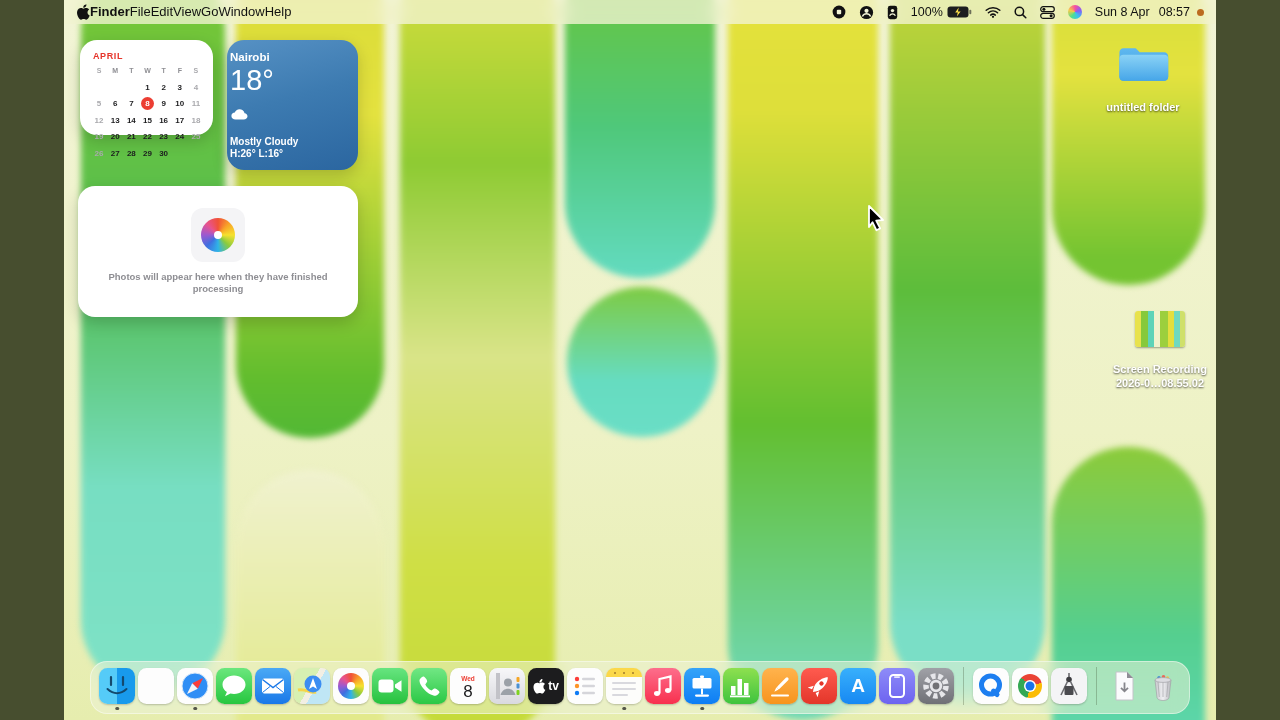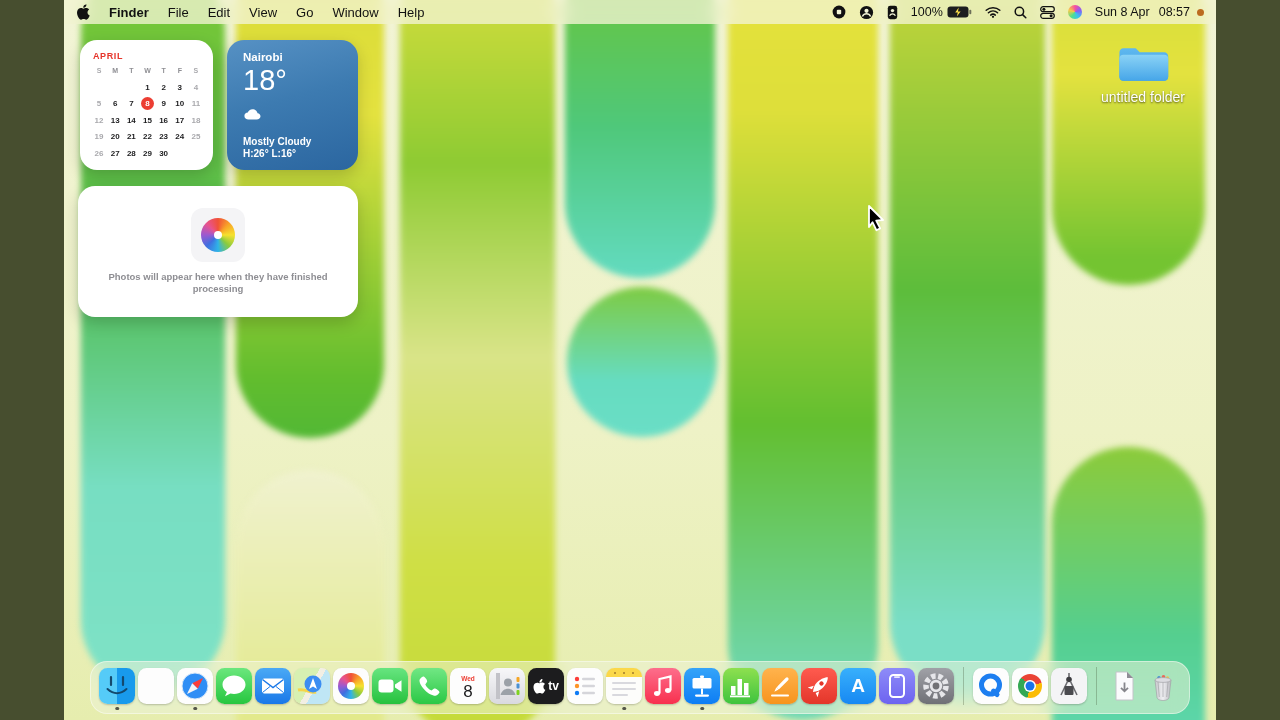--- a/index.html
+++ b/index.html
@@ -10,56 +10,56 @@
              background:linear-gradient(180deg,#f2f4d6 0%,#eef2c6 60%,#e6edae 100%); }
 
   
   .cap { position:absolute; border-radius:999px; filter:blur(3px); }
   .cap-c { position:absolute; border-radius:50%; filter:blur(3px); }
 
   
   #menubar { position:absolute; left:0; top:0; width:100%; height:24px; z-index:40;
              background:rgba(242,244,210,0.78); backdrop-filter:blur(8px);
              display:flex; align-items:center; padding:0 12px; font-size:13px; color:#111; }
-  .mb-left { display:flex; align-items:center; gap:19px; }
+  .mb-left { display:flex; }
   .mb-app { font-weight:bold; }
   .mb-right { margin-left:auto; display:flex; align-items:center; gap:13px; font-size:12.5px; }
   .mb-right svg { display:block; }
   .rec-dot { width:7px; height:7px; border-radius:50%; background:#bc6b1f; }
   .siri-orb { width:14px; height:14px; border-radius:50%;
               background:conic-gradient(#f94f9e,#8a5cf5,#38c1f2,#51e08b,#f7c948,#f94f9e); filter:blur(.4px); }
 
   
   .widget { position:absolute; border-radius:17px; box-shadow:0 6px 16px rgba(0,0,0,.18); z-index:5; }
-  #w-cal { left:16px; top:40px; width:133px; height:130px; background:#fff; padding:9px 9px 0 11px; }
+  #w-cal { left:16px; top:40px; width:133px; height:95px; background:#fff; padding:9px 9px 0 11px; }
   #w-cal .month { color:#e6352b; font-size:9px; font-weight:bold; letter-spacing:.6px; margin:2px 0 3px 2px; }
   .cal-grid { display:grid; grid-template-columns:repeat(7,1fr); row-gap:3.5px; text-align:center; }
   .cal-grid span { font-size:8px; font-weight:bold; color:#1c1c1e; line-height:13px; height:13px; }
   .cal-grid span.hd { color:#8e8e93; font-size:7px; }
   .cal-grid span:nth-child(7n+1), .cal-grid span:nth-child(7n) { color:#a9a9ad; }
   .cal-grid span.today { background:#ec3e33; color:#fff !important; border-radius:50%; width:13px; margin:0 auto; }
-  #w-weather { left:163px; top:40px; width:131px; height:130px; padding:11px 16px;
+  #w-weather { left:163px; top:40px; width:131px; height:130px; padding:11px 3px;
                background:linear-gradient(165deg,#5691c4 0%,#3d7bb1 45%,#2b66a0 100%); color:#fff; }
   #w-weather .city { font-size:11.5px; font-weight:bold; }
   #w-weather .temp { font-size:29px; font-weight:300; margin-top:1px; }
   #w-weather .cond { font-size:10px; font-weight:bold; margin-top:12px; }
   #w-weather .hl   { font-size:10px; font-weight:bold; margin-top:1px; }
   #w-weather .cloud { margin-top:9px; }
   #w-photos { left:14px; top:186px; width:280px; height:131px; background:#fff;
               display:flex; flex-direction:column; align-items:center; justify-content:center; gap:9px; }
   .flower { width:34px; height:34px; border-radius:50%; position:relative;
             background:conic-gradient(#f05138,#f8a428 45deg,#f6e12e 90deg,#8bcb3e 135deg,#2fb3e8 180deg,#3f6fe0 225deg,#9b59d0 270deg,#e8538f 315deg,#f05138 360deg); }
   .flower::after { content:""; position:absolute; left:50%; top:50%; width:8px; height:8px; border-radius:50%;
                    background:#fff; transform:translate(-50%,-50%); }
   .flower-tile { width:54px; height:54px; border-radius:12px; background:#f4f4f6; display:flex; align-items:center; justify-content:center; }
   #w-photos .msg { color:#8e8e93; font-size:9.5px; font-weight:bold; text-align:center; width:230px; line-height:1.25; }
 
   
   .dicon { position:absolute; display:flex; flex-direction:column; align-items:center; z-index:6; width:120px; }
-  .dicon .lbl { margin-top:4px; font-size:14px; font-weight:400; color:#fff; text-align:center; line-height:1.25;
+  .dicon .lbl { margin-top:16px; font-size:11px; font-weight:700; color:#fff; text-align:center; line-height:1.25;
                 text-shadow:0 1px 2px rgba(0,0,0,.65); }
   .thumb-img { width:50px; height:38px; border-radius:3px; box-shadow:0 1px 2px rgba(0,0,0,.35);
     background:
       radial-gradient(circle at 72% 34%, #2f5426 0 14%, transparent 16%),
       radial-gradient(circle at 30% 42%, #c9d8da 0 10%, transparent 12%),
       linear-gradient(180deg,#aebfc4 0%,#9db3a8 24%,#4e7a3a 32%,#6f9c4e 58%,#86ae5e 100%); }
   .thumb-rec { width:50px; height:36px; border-radius:3px; box-shadow:0 1px 2px rgba(0,0,0,.35);
     background:linear-gradient(90deg,#e8e24c 0 12%,#86c93a 12% 26%,#5ed3b8 26% 38%,#f0f2cc 38% 50%,#9ccf3d 50% 66%,#e3de3e 66% 78%,#6fd9c0 78% 90%,#cfe06a 90% 100%); }
   #folder2 { left:639px; top:178px; width:120px; z-index:6; }
   #folder2 .sel-tile { width:60px; height:60px; border-radius:7px; background:rgba(20,30,5,.35);
@@ -286,20 +286,24 @@
               <stop offset="1" stop-color="#3d9de4"></stop>
             </linearGradient>
         </defs>
         <path d="M3 10c0-2.8 2.2-5 5-5h15l5 5h30c2.8 0 5 2.2 5 5v25c0 2.8-2.2 5-5 5H8c-2.8 0-5-2.2-5-5V10z" fill="url(#fgB)"></path>
         <rect x="3" y="13" width="60" height="32" rx="5" fill="url(#fgA)"></rect>
       </svg>
       <div class="lbl">untitled folder</div>
     </div>
 
 
+    <div class="dicon" style="left:1036px;top:311px">
+      <div class="thumb-rec"></div>
+      <div class="lbl" style="width:112px">Screen Recording 2026-0…08.55.02</div>
+    </div>
 
 
     <div id="cursor">
       <svg width="26" height="30" viewBox="0 0 26 30">
           <path d="M7 3l14 14-6.8.6 4 7.8-3.8 1.8-3.9-8L7 24z" fill="#000" stroke="#fff" stroke-width="1.8" stroke-linejoin="round"></path>
         </svg>
     </div>
 
     <div id="dock">
       <div class="dk-wrap running">

